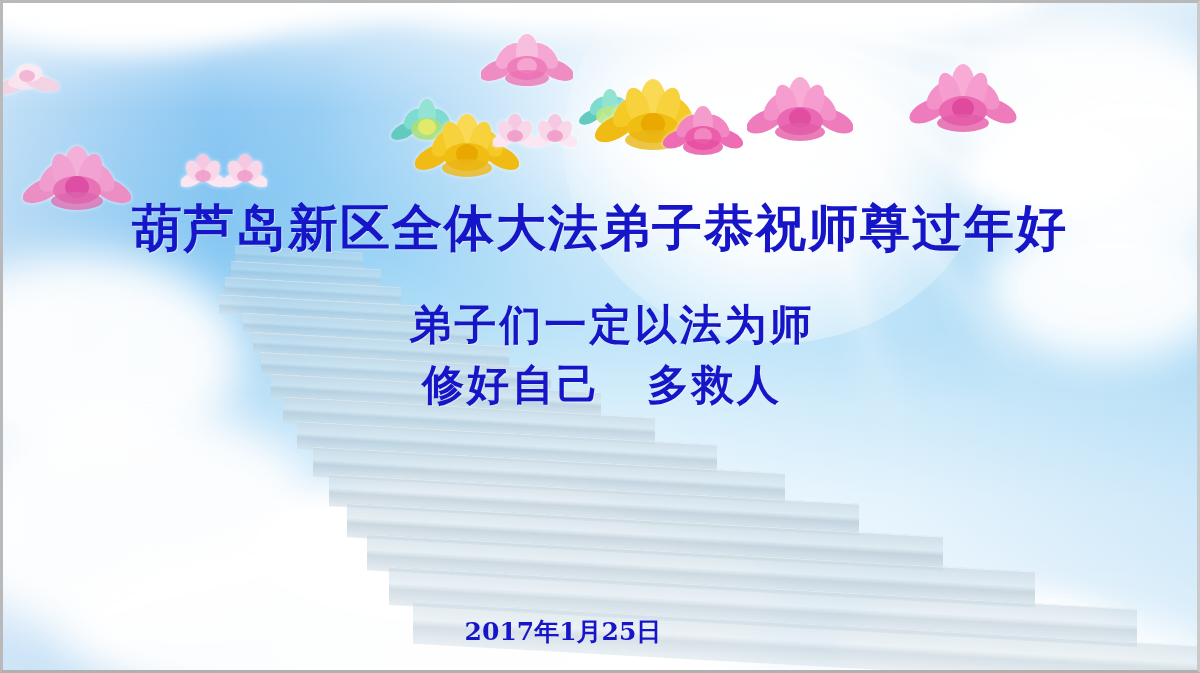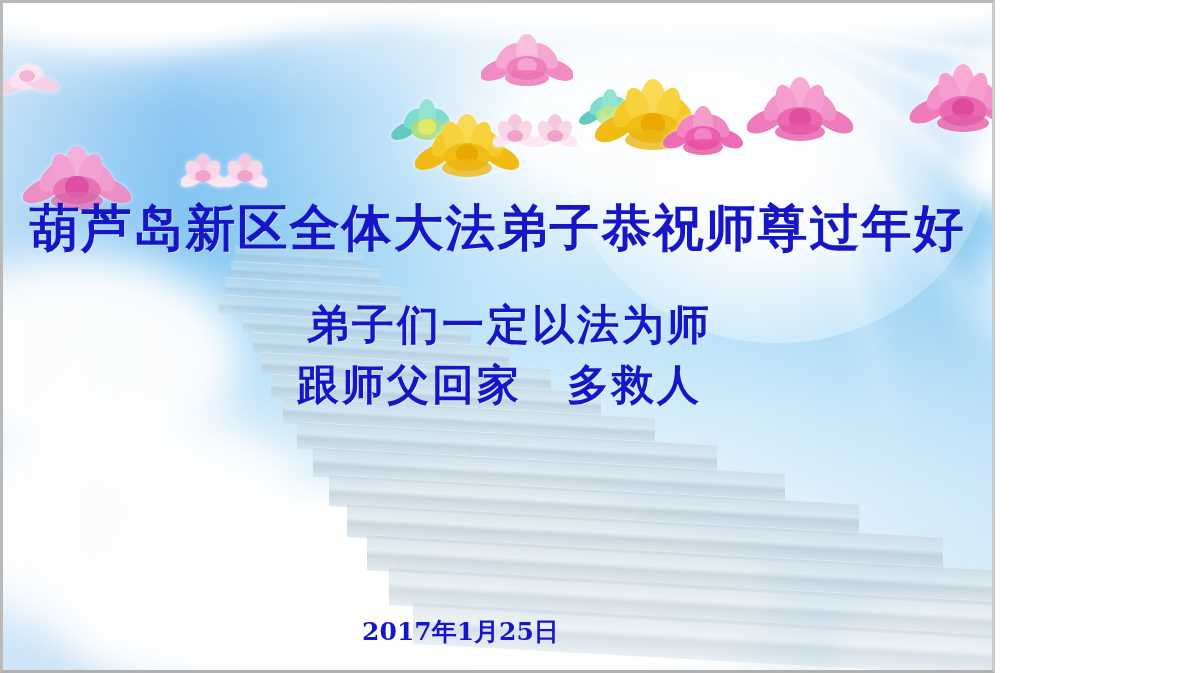--- a/index.html
+++ b/index.html
@@ -8,21 +8,21 @@
     padding: 0;
     background: #ffffff;
   }
   body {
     font-family: "Liberation Sans", sans-serif;
   }
 
   
   #card {
     position: relative;
-    width: 995px;
+    width: 1200px;
     height: 673px;
     overflow: hidden;
     box-sizing: border-box;
     border-top: 3px solid #b9b9b9;
     border-left: 3px solid #b9b9b9;
     border-right: 3px solid #c9c9c9;
     border-bottom: 3px solid #b0b0b0;
     background: #ec4899;
   }
 
@@ -438,19 +438,19 @@
         </g>
       </svg>
     </div>
 
   </div>
 
   <div class="txt" id="main-title">葫芦岛新区全体大法弟子恭祝师尊过年好</div>
 
   <div class="txt body-line" id="body-line-1">弟子们一定以法为师</div>
 
-  <div class="txt body-line" id="body-line-2">跟师父回家　多救人</div>
+  <div class="txt body-line" id="body-line-2">修好自己　多救人</div>
 
 
 
   <div class="txt" id="date-line">2017年1月25日</div>
 
 </div>
 
 </body></html>

